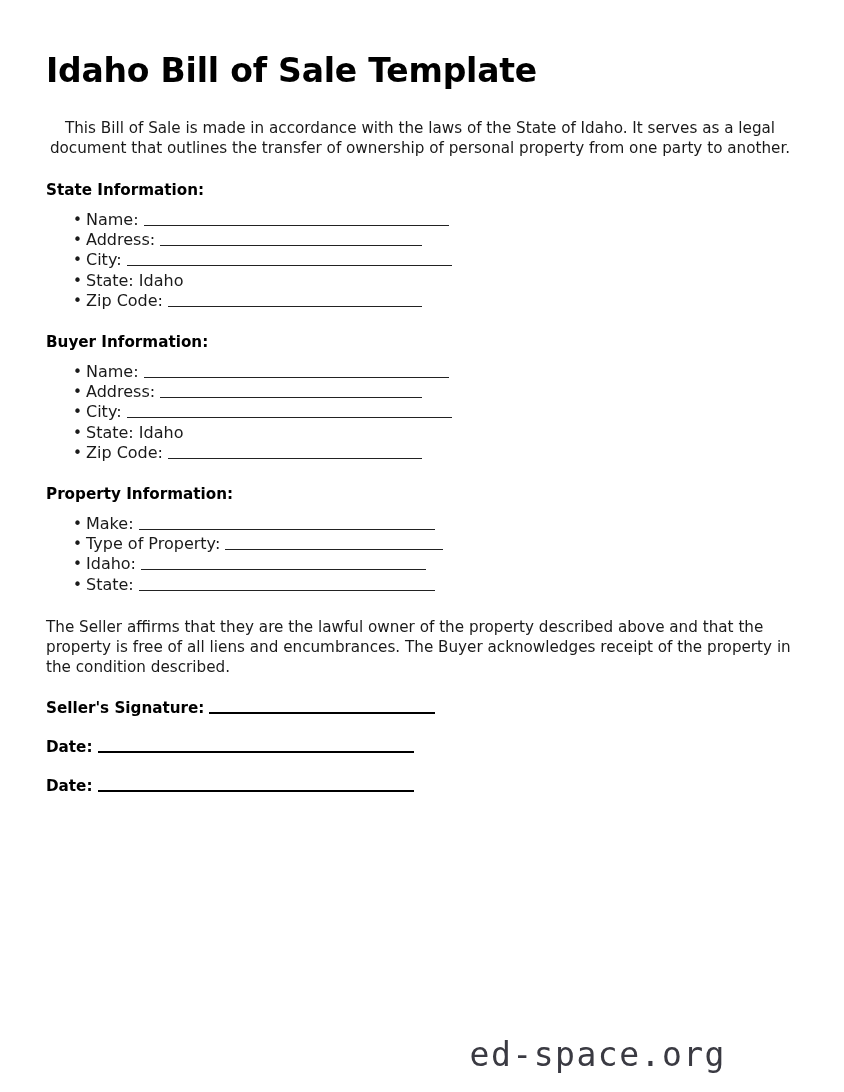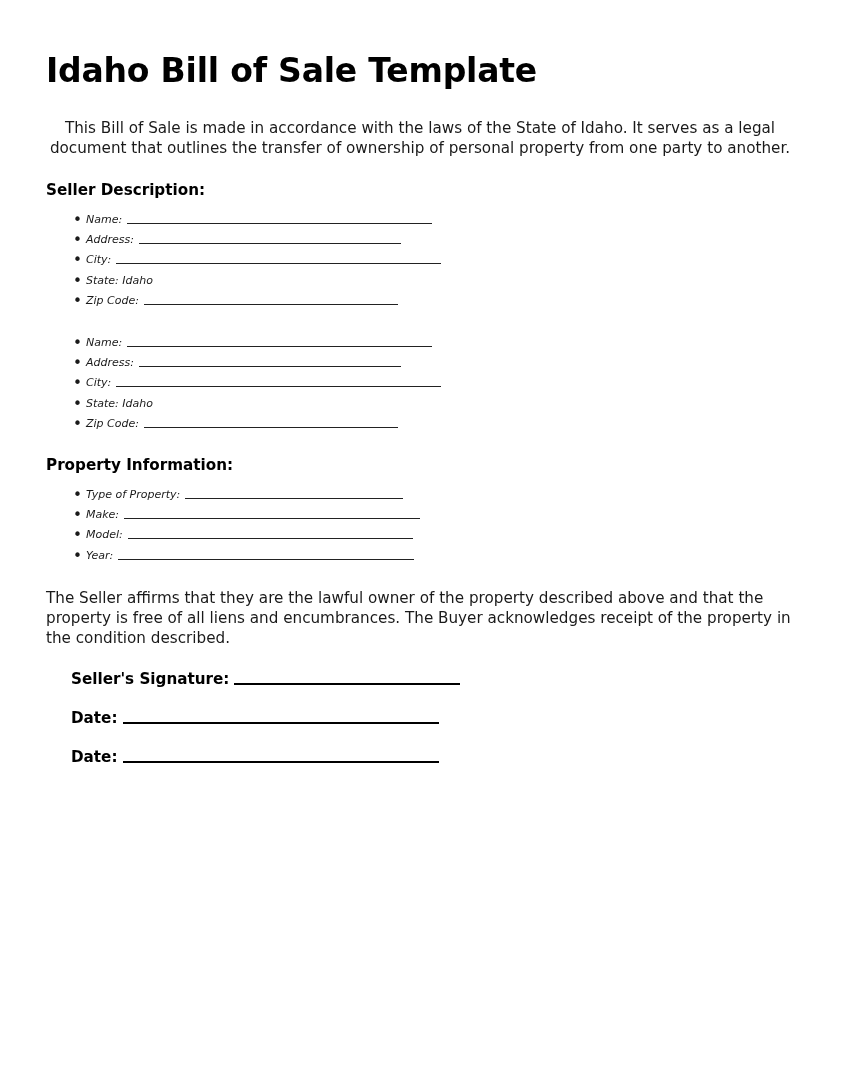--- a/index.html
+++ b/index.html
@@ -59,46 +59,45 @@
   }
 
   ul.fields {
     list-style: none;
     margin: 0 0 22px 0;
     padding: 0;
   }
   ul.fields li {
     position: relative;
     padding-left: 40px;
-    font-size: 11px;
+    font-size: 16px;
     line-height: 20.2px;
     color: #1a1a1a;
     white-space: nowrap;
-    font-style: italic;
   }
   ul.fields li::before {
     content: "\2022";
     position: absolute;
     left: 27px;
     top: 0;
     font-size: 15.2px;
     line-height: 20.2px;
     color: #1a1a1a;
   }
   .flabel { color: #1a1a1a; }
   .fline {
     display: inline-block;
     vertical-align: baseline;
     border-bottom: 1.6px solid #222;
     height: 12px;
     margin-bottom: -1px;
   }
   .gap { display: inline-block; width: 5px; }
 
-  .sig-block { margin-top: 2px; margin-left: 25px; }
+  .sig-block { margin-top: 2px; }
   .sig-row {
     font-size: 15.2px;
     font-weight: bold;
     color: #000;
     margin-bottom: 21px;
     white-space: nowrap;
   }
   .sig-row .sline {
     display: inline-block;
     vertical-align: baseline;
@@ -122,55 +121,57 @@
 <body>
 
 <div class="page">
   <div class="doc">
 
     <h1 class="doc-title">Idaho Bill of Sale Template</h1>
 
     <p class="para intro">This Bill of Sale is made in accordance with the laws of the State of Idaho. It serves as a legal document that outlines the transfer of ownership of personal property from one party to another.</p>
 
     <div>
-      <div class="section-heading">Seller Description:</div>
+      <div class="section-heading">State Information:</div>
       <ul class="fields">
           <li><span class="flabel">Name:</span><span class="gap"></span><span class="fline" style="width: 305px;"></span></li>
           <li><span class="flabel">Address:</span><span class="gap"></span><span class="fline" style="width: 262px;"></span></li>
           <li><span class="flabel">City:</span><span class="gap"></span><span class="fline" style="width: 325px;"></span></li>
           <li><span class="flabel">State: Idaho</span></li>
           <li><span class="flabel">Zip Code:</span><span class="gap"></span><span class="fline" style="width: 254px;"></span></li>
         </ul>
     </div>
 
     <div>
+      <div class="section-heading">Buyer Information:</div>
       <ul class="fields">
           <li><span class="flabel">Name:</span><span class="gap"></span><span class="fline" style="width: 305px;"></span></li>
           <li><span class="flabel">Address:</span><span class="gap"></span><span class="fline" style="width: 262px;"></span></li>
           <li><span class="flabel">City:</span><span class="gap"></span><span class="fline" style="width: 325px;"></span></li>
           <li><span class="flabel">State: Idaho</span></li>
           <li><span class="flabel">Zip Code:</span><span class="gap"></span><span class="fline" style="width: 254px;"></span></li>
         </ul>
     </div>
 
     <div>
       <div class="section-heading">Property Information:</div>
       <ul class="fields">
+          <li><span class="flabel">Make:</span><span class="gap"></span><span class="fline" style="width: 296px;"></span></li>
           <li><span class="flabel">Type of Property:</span><span class="gap"></span><span class="fline" style="width: 218px;"></span></li>
-          <li><span class="flabel">Make:</span><span class="gap"></span><span class="fline" style="width: 296px;"></span></li>
-          <li><span class="flabel">Model:</span><span class="gap"></span><span class="fline" style="width: 285px;"></span></li>
-          <li><span class="flabel">Year:</span><span class="gap"></span><span class="fline" style="width: 296px;"></span></li>
+          <li><span class="flabel">Idaho:</span><span class="gap"></span><span class="fline" style="width: 285px;"></span></li>
+          <li><span class="flabel">State:</span><span class="gap"></span><span class="fline" style="width: 296px;"></span></li>
         </ul>
     </div>
 
 
     <p class="para affirm">The Seller affirms that they are the lawful owner of the property described above and that the property is free of all liens and encumbrances. The Buyer acknowledges receipt of the property in the condition described.</p>
 
 
     <div class="sig-block">
         <div class="sig-row"><span>Seller's Signature:</span><span class="gap"></span><span class="sline" style="width: 226px;"></span></div>
         <div class="sig-row"><span>Date:</span><span class="gap"></span><span class="sline" style="width: 316px;"></span></div>
         <div class="sig-row"><span>Date:</span><span class="gap"></span><span class="sline" style="width: 316px;"></span></div>
       </div>
 
   </div>
 
+  <div class="watermark" style="color: rgb(58, 58, 66);">ed-space.org</div>
 </div>
 
 </body></html>

